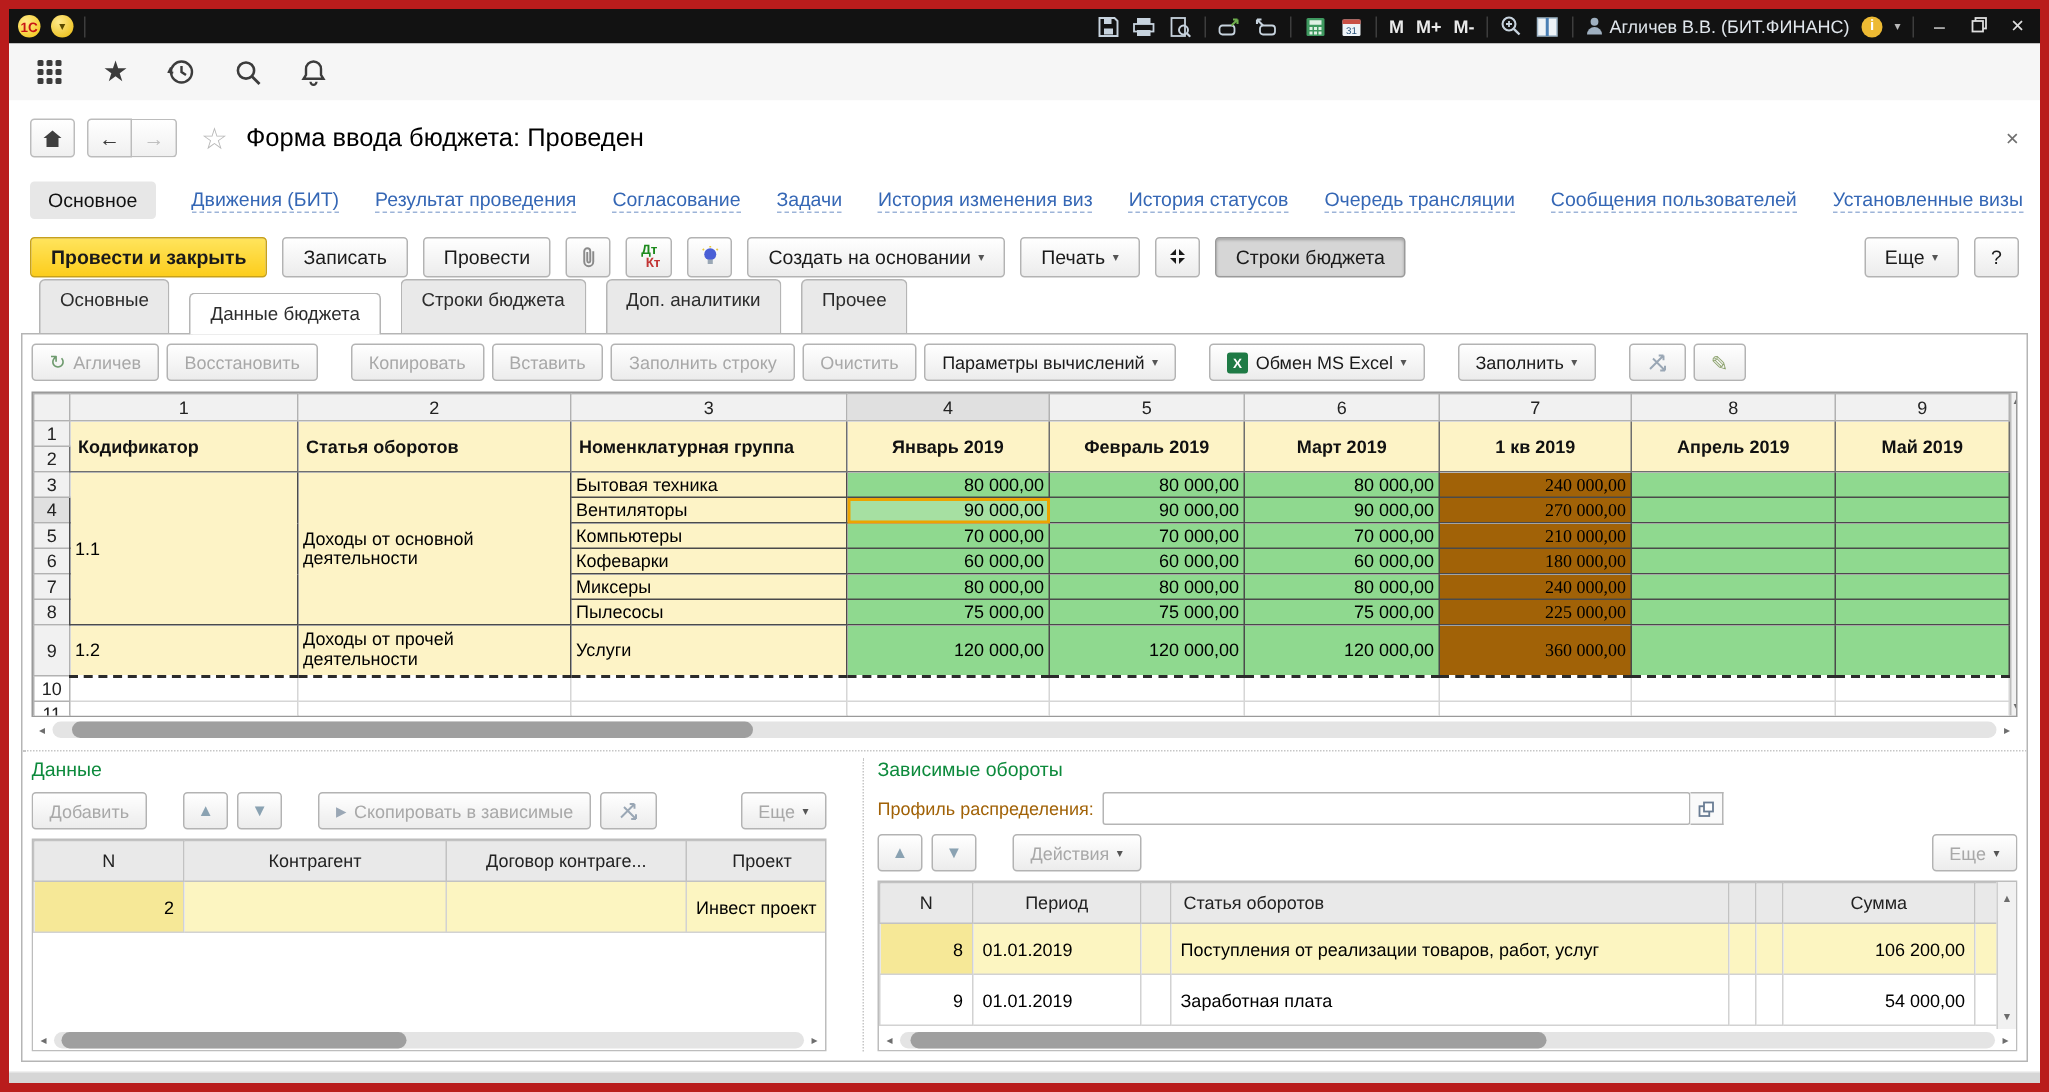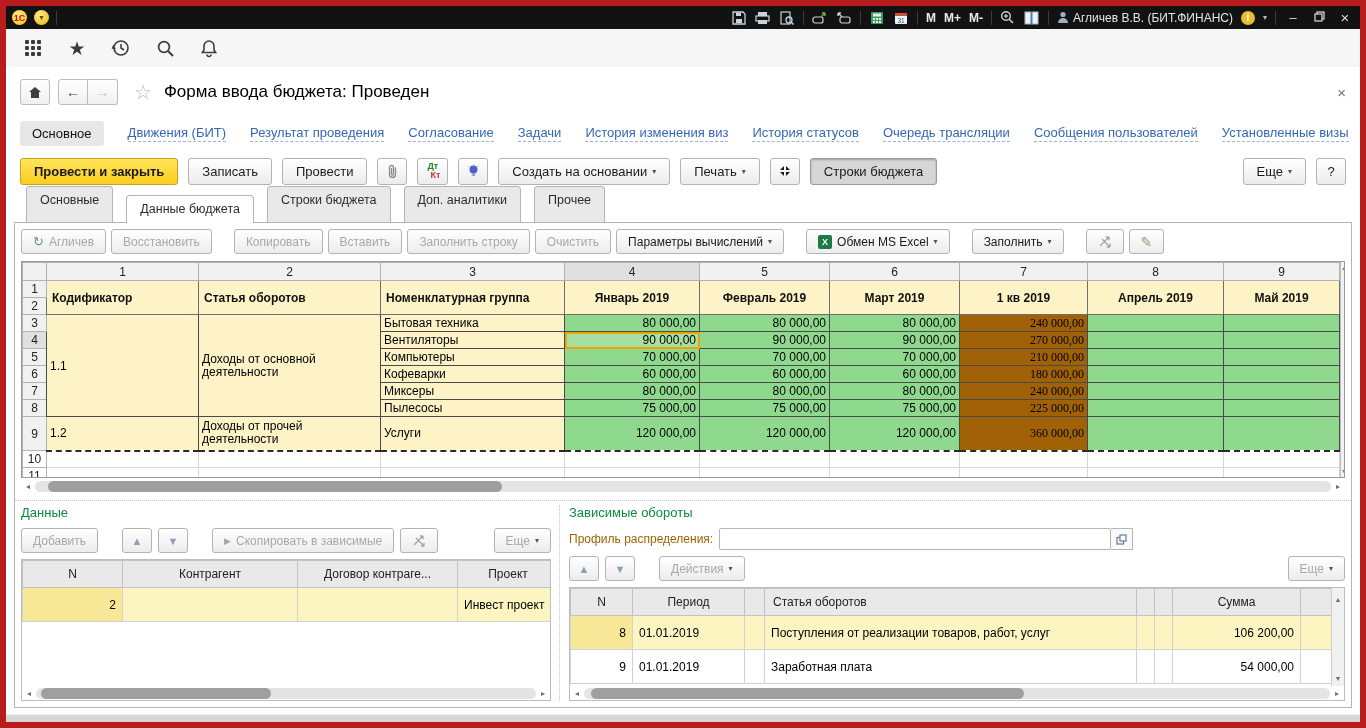--- a/index.html
+++ b/index.html
@@ -90,21 +90,21 @@
   .vs-up { position:absolute; top:2px; left:0; right:0; text-align:center; font-size:7px; color:#6c6c6c; }
   .vs-dn { position:absolute; bottom:2px; left:0; right:0; text-align:center; font-size:7px; color:#6c6c6c; }
 
   .hscroll { height:13px; display:flex; align-items:center; flex:none; }
   .hscroll.main { margin:2px 6px 3px; }
   .hs-ar { width:14px; font-size:8px; color:#6e6e6e; text-align:center; flex:none; }
   .hs-track { flex:1; height:11px; background:#e4e4e4; border-radius:6px; position:relative; }
   .hs-thumb { position:absolute; top:0; height:11px; background:#9f9f9f; border-radius:6px; }
 
   
-  .bottom { flex:1; display:flex; border-top:1px dotted #c6c6c6; margin-top:4px; padding:4px 6px 6px; gap:0; overflow:hidden; }
+  .bottom { flex:1; display:flex; border-top:1px dotted #c6c6c6; margin-top:4px; padding:4px 6px 6px; gap:16px; overflow:hidden; }
   .dpanel { display:flex; flex-direction:column; overflow:hidden; }
   .dpanel.left { width:538px; flex:none; padding-right:8px; }
   .dpanel.right { flex:1; border-left:1px dotted #c6c6c6; padding-left:9px; }
   .sectitle { color:#0d8a3c; font-size:13px; height:20px; flex:none; }
   .ptoolbar { display:flex; align-items:center; gap:6px; padding:3px 0 6px; flex:none; }
   .btn.sm { height:25px; font-size:12px; padding:0 11px; }
   .arrbtn { width:30px; }
   .arr { color:#8aa2b2; font-size:11px; }
   .profrow { display:flex; align-items:center; gap:6px; height:28px; flex:none; }
   .proflabel { color:#a16207; white-space:nowrap; }

